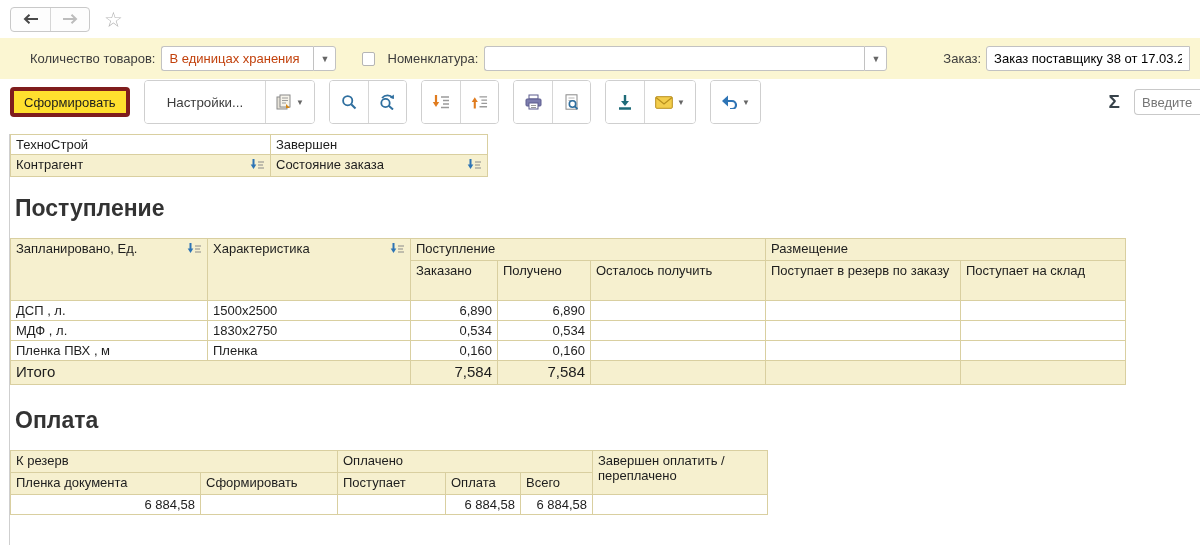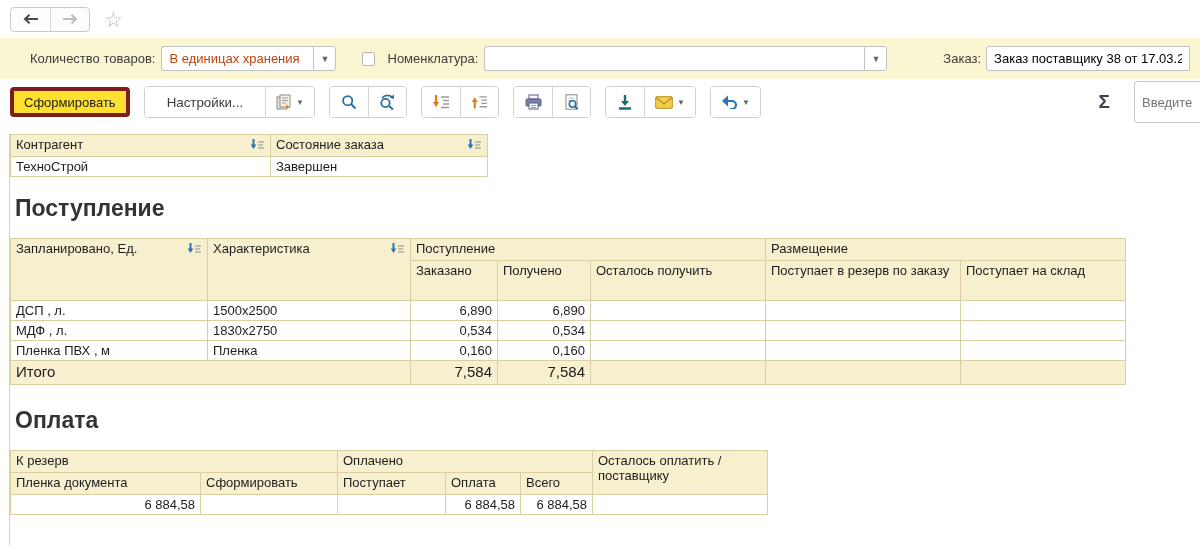--- a/index.html
+++ b/index.html
@@ -22,27 +22,27 @@
      padding:0 7px; font:inherit; color:#c2410c; background:#fff; outline:none; }
   .combo .dd { width:23px; height:25px; border:1px solid #c2c2c2; border-radius:0 3px 3px 0; background:#fff;
      display:flex; align-items:center; justify-content:center; color:#666; font-size:9px; cursor:pointer; }
   .chk { width:14px; height:14px; border:1px solid #b5b5b5; border-radius:2px; background:#fff; margin-left:26px; cursor:pointer; }
   .plain-input { height:25px; border:1px solid #c2c2c2; border-radius:3px; padding:0 7px; font:inherit; background:#fff; outline:none; }
 
   
   .toolbar { height:46px; display:flex; align-items:center; padding-left:10px; gap:14px; }
   .gen-btn { height:30px; padding:0 10px; background:#ffe02e; border:4px solid #7f1d1d; border-radius:4px;
      font:inherit; color:#1d1d1d; cursor:pointer; }
-  .btn-group { display:flex; align-items:stretch; height:32px; border:1px solid #cfcfcf; border-radius:4px; background:#fff; overflow:hidden; }
+  .btn-group { display:flex; align-items:stretch; height:44px; border:1px solid #cfcfcf; border-radius:4px; background:#fff; overflow:hidden; }
   .tb-btn { display:flex; align-items:center; justify-content:center; padding:0 10px; background:#fff; border:none; cursor:pointer; gap:4px; }
   .tb-btn + .tb-btn { border-left:1px solid #d6d6d6; }
   .tb-text { color:#3c3c3c; padding:0 22px; }
   .caret { font-size:8px; color:#666; }
   .sigma { margin-left:auto; font-size:19px; color:#37424a; font-weight:bold; }
-  .sum-input { width:66px; height:42px; margin-left:10px; border:1px solid #c9c9c9; border-radius:4px 0 0 4px;
+  .sum-input { width:66px; height:26px; border:1px solid #c9c9c9; border-radius:4px 0 0 4px;
      border-right:none; padding:0 7px; font:inherit; color:#1d4ed8; outline:none; }
 
   
   .report { margin-left:9px; border-left:1px solid #cfcfcf; padding-bottom:30px; }
   table { border-collapse:collapse; table-layout:fixed; }
   th, td { border:1px solid #d9cfa0; padding:2px 5px; font-weight:normal; text-align:left;
      vertical-align:top; overflow:hidden; white-space:nowrap; }
   th { background:#f6f0cf; color:#1d1d1d; }
   td { background:#fff; }
   td.num { text-align:right; }
@@ -191,45 +191,45 @@
 </div>
 
 <div class="report">
 
   <table class="sum-table">
     <colgroup>
         <col style="width:260px">
         <col style="width:217px">
       </colgroup>
     <tbody>
-        <tr style="height:22px">
+        <tr style="height:20px">
+      <td>ТехноСтрой</td>
+      <td>Завершен</td>
+    </tr>
+    <tr style="height:22px">
       <th>
         <span class="th-flex">
               <span>Контрагент</span>
         <svg class="sort-ic" width="15" height="12" viewBox="0 0 15 12">
           <path d="M3.5 0v7" stroke="#2e74b5" stroke-width="2"></path>
                 <path d="M0.7 5.5 3.5 10l2.8-4.5z" fill="#2e74b5"></path>
           <path d="M8 3h6M8 6h5M8 9h6" stroke="#8a8a8a"></path>
               </svg>
             </span>
       </th>
       <th>
         <span class="th-flex">
               <span>Состояние заказа</span>
         <svg class="sort-ic" width="15" height="12" viewBox="0 0 15 12">
           <path d="M3.5 0v7" stroke="#2e74b5" stroke-width="2"></path>
                 <path d="M0.7 5.5 3.5 10l2.8-4.5z" fill="#2e74b5"></path>
           <path d="M8 3h6M8 6h5M8 9h6" stroke="#8a8a8a"></path>
               </svg>
             </span>
       </th>
-    </tr>
-    <tr style="height:20px">
-      <td>ТехноСтрой</td>
-      <td>Завершен</td>
     </tr>
   </tbody>
     </table>
 
   <div class="section-h">Поступление</div>
 
   <table>
     <colgroup>
       <col style="width:197px">
         <col style="width:203px">
@@ -317,21 +317,21 @@
         <col style="width:137px">
         <col style="width:108px">
       <col style="width:75px">
         <col style="width:72px">
         <col style="width:175px">
     </colgroup>
     <tbody>
         <tr style="height:22px">
       <th colspan="2">К резерв</th>
       <th colspan="3">Оплачено</th>
-      <th rowspan="2" style="white-space:normal">Осталось оплатить / поставщику</th>
+      <th rowspan="2" style="white-space:normal">Завершен оплатить / переплачено</th>
     </tr>
     <tr style="height:22px">
       <th>Пленка документа</th>
       <th>Сформировать</th>
       <th>Поступает</th>
       <th>Оплата</th>
       <th>Всего</th>
     </tr>
     <tr style="height:19px">
       <td class="num">6 884,58</td>

